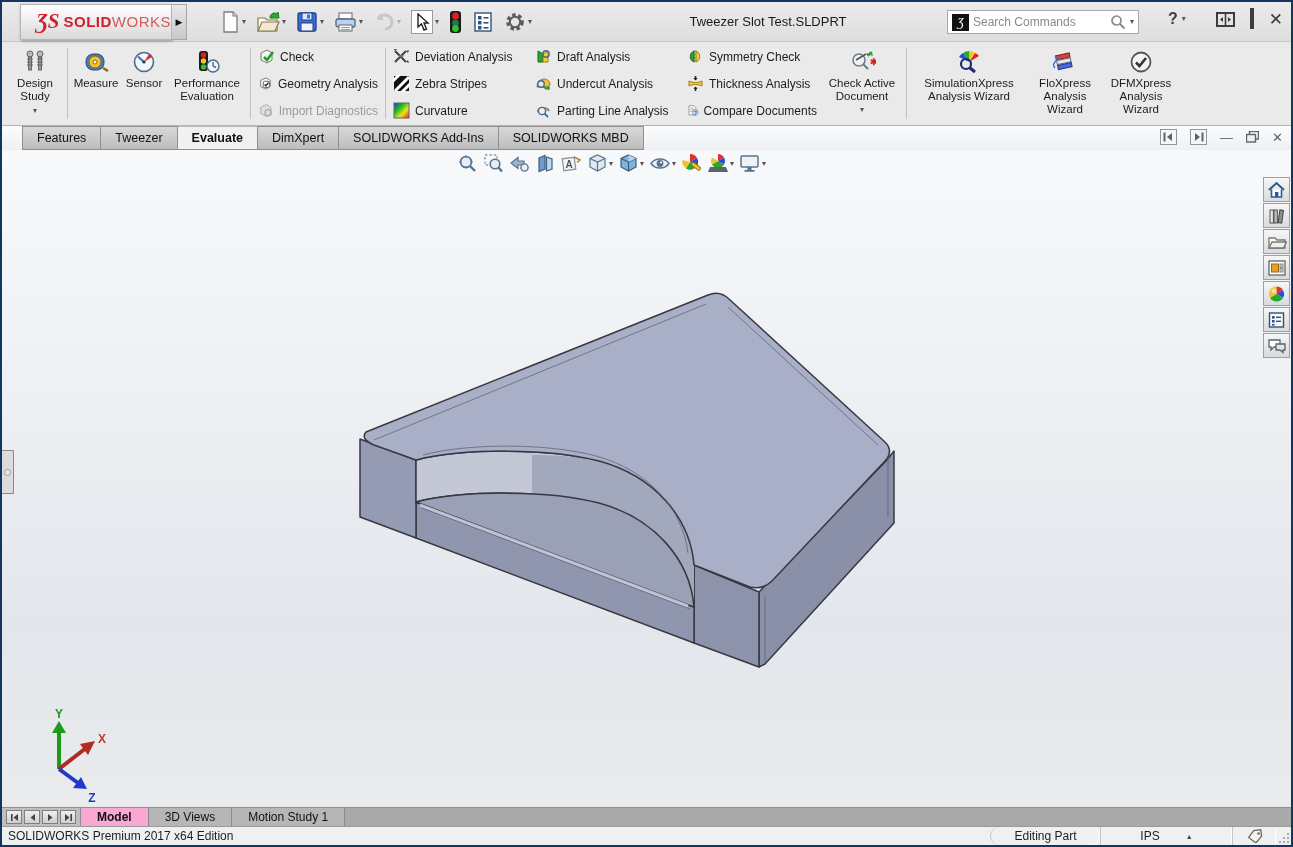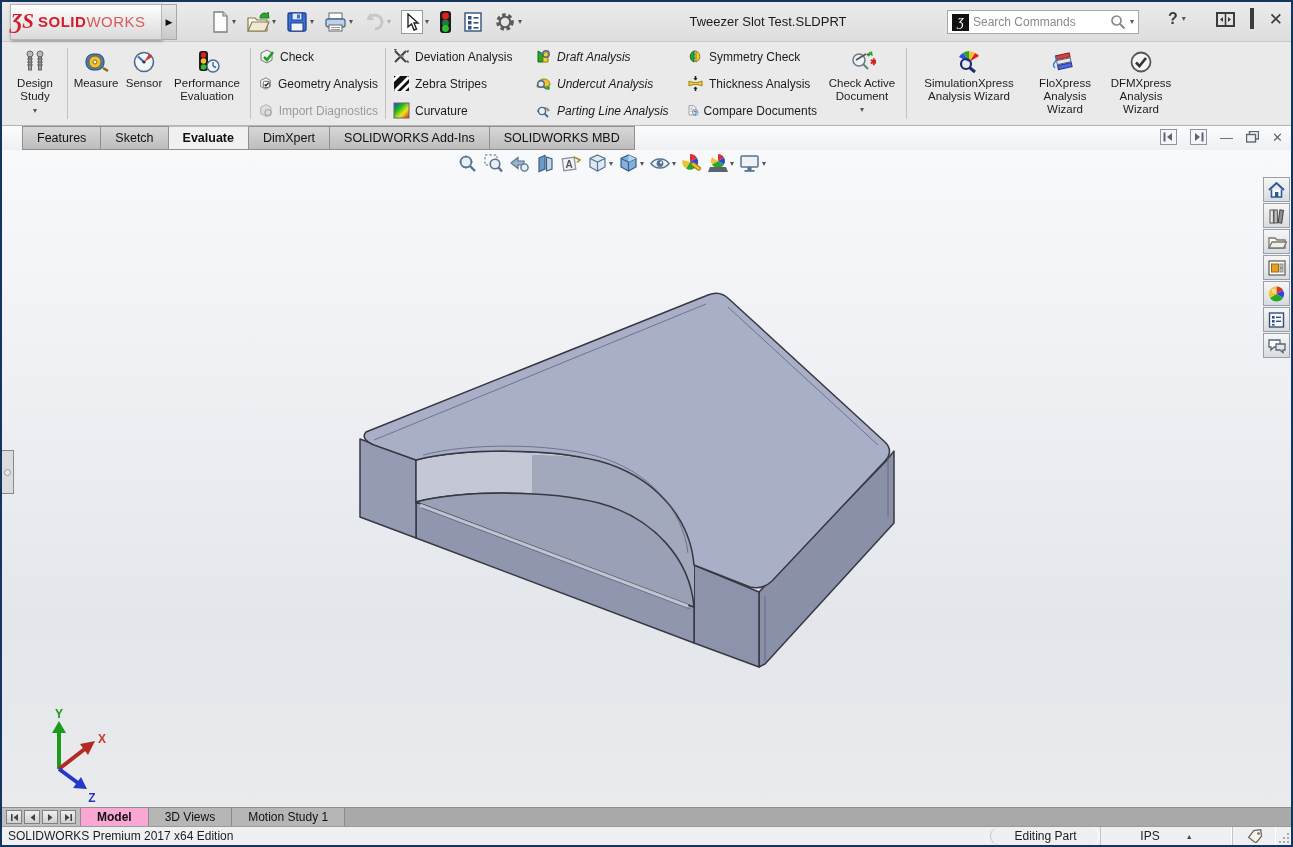--- a/index.html
+++ b/index.html
@@ -2,21 +2,21 @@
 <html><head>
 <meta charset="utf-8">
 <style>
   * { margin:0; padding:0; box-sizing:border-box; }
   html,body { width:1293px; height:847px; font-family:"Liberation Sans", sans-serif; }
   .app { width:1293px; height:847px; background:#14365e; padding:2px; }
   .frame { width:100%; height:100%; display:flex; flex-direction:column; background:#e3e3e3; overflow:hidden; }
 
   
   .titlebar { height:40px; background:linear-gradient(#ebebeb,#dedede); display:flex; align-items:center; position:relative; flex:none; border-bottom:1px solid #c8c8c8; }
-  .logo-panel { width:152px; height:36px; margin-left:8px; background:linear-gradient(#ffffff,#d9d9d9); border:1px solid #b5b5b5; box-shadow:1px 1px 3px rgba(0,0,0,.35); display:flex; align-items:center; justify-content:flex-start; gap:4px; }
+  .logo-panel { width:152px; height:36px; margin-left:18px; background:linear-gradient(#ffffff,#d9d9d9); border:1px solid #b5b5b5; box-shadow:1px 1px 3px rgba(0,0,0,.35); display:flex; align-items:center; justify-content:flex-end; gap:4px; }
   .logo-mark { color:#d21e2b; font-size:21px; font-weight:bold; font-style:italic; font-family:"Liberation Serif", serif; }
   .logo-bold { color:#d21e2b; font-weight:bold; font-size:15px; letter-spacing:.5px; }
   .logo-light { color:#d85a5a; font-weight:normal; font-size:15px; letter-spacing:.5px; }
   .flyout-btn { width:15px; height:36px; background:linear-gradient(#e8e8e8,#c9c9c9); border:1px solid #a8a8a8; border-left:none; display:flex; align-items:center; justify-content:center; font-size:9px; color:#111; }
   .tb-tools { display:flex; align-items:center; gap:4px; margin-left:30px; }
   .tbtn { display:flex; align-items:center; gap:2px; padding:2px 3px; }
   .car { font-size:8px; color:#555; line-height:1; }
   .sel-box { border:1px solid #9a9a9a; background:#fff; padding:2px; display:flex; align-items:center; }
   .disabled { opacity:.38; }
   .win-title { position:absolute; left:766px; top:12px; transform:translateX(-50%); font-size:13px; color:#1a1a1a; white-space:nowrap; }
@@ -287,21 +287,21 @@
                   <stop offset=".65" stop-color="#f2e220"></stop>
                   <stop offset="1" stop-color="#e02020"></stop>
                 </linearGradient>
               </defs>
               <rect x="1" y="1" width="15" height="15" fill="url(#rb)" stroke="#666"></rect>
             </svg>
         <span>Curvature</span>
       </div>
     </div>
 
-    <div class="rcol" style="width:152px;font-style:italic;">
+    <div class="rcol" style="width:152px;">
       <div class="rrow">
         <svg width="17" height="17" viewBox="0 0 17 17">
               <path d="M3 14 L3 3 L8 6 L8 14 Z" fill="#28a828" stroke="#186818"></path>
               <path d="M8 6 L13 3 L13 14 L8 14 Z" fill="#f2d230" stroke="#9a7a10"></path>
               <circle cx="11" cy="6" r="3.2" fill="none" stroke="#4a6a8a" stroke-width="1.4"></circle>
             </svg>
         <span>Draft Analysis</span>
       </div>
       <div class="rrow">
         <svg width="17" height="17" viewBox="0 0 17 17">
@@ -394,21 +394,21 @@
       <span class="lbl">DFMXpress Analysis Wizard</span>
     </div>
 
   </div>
 
   <div class="tabrow">
     <div class="tab">
           <span>Features</span>
         </div>
     <div class="tab">
-          <span>Sketch</span>
+          <span>Tweezer</span>
         </div>
     <div class="tab active">
           <span>Evaluate</span>
         </div>
     <div class="tab">
           <span>DimXpert</span>
         </div>
     <div class="tab">
           <span>SOLIDWORKS Add-Ins</span>
         </div>

